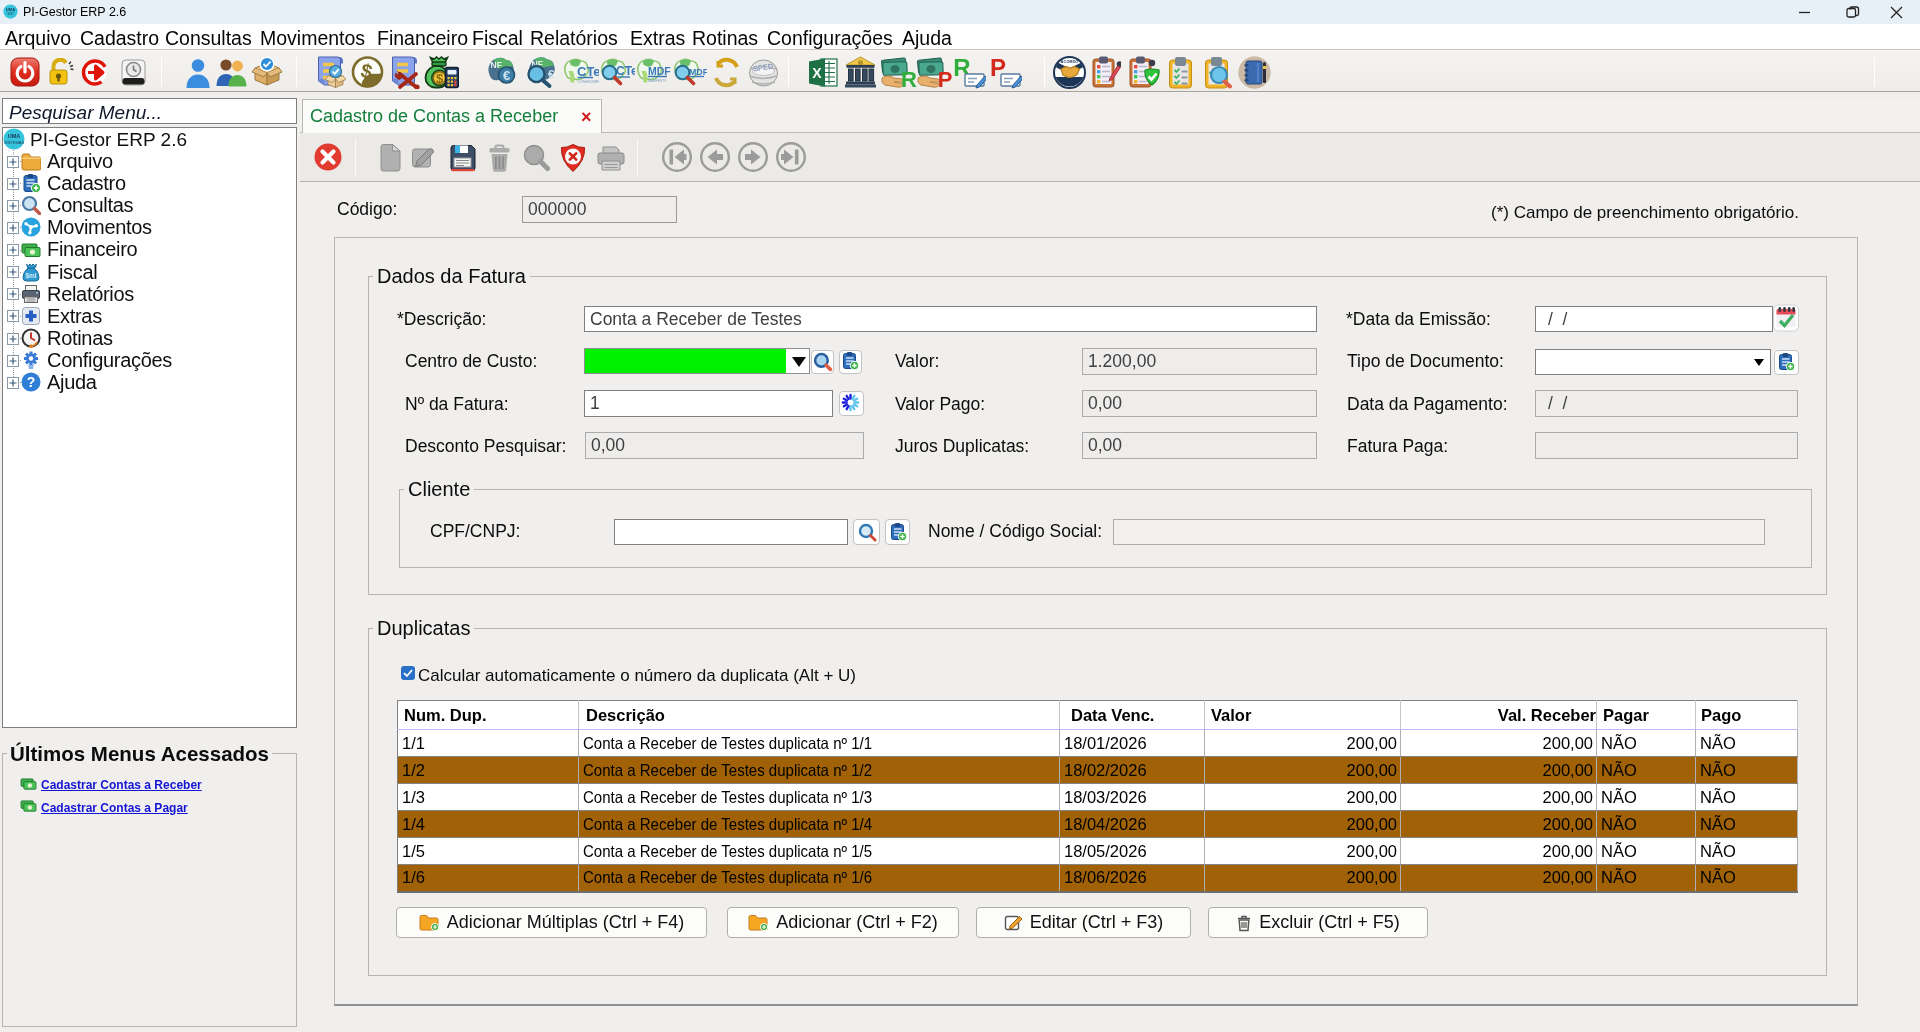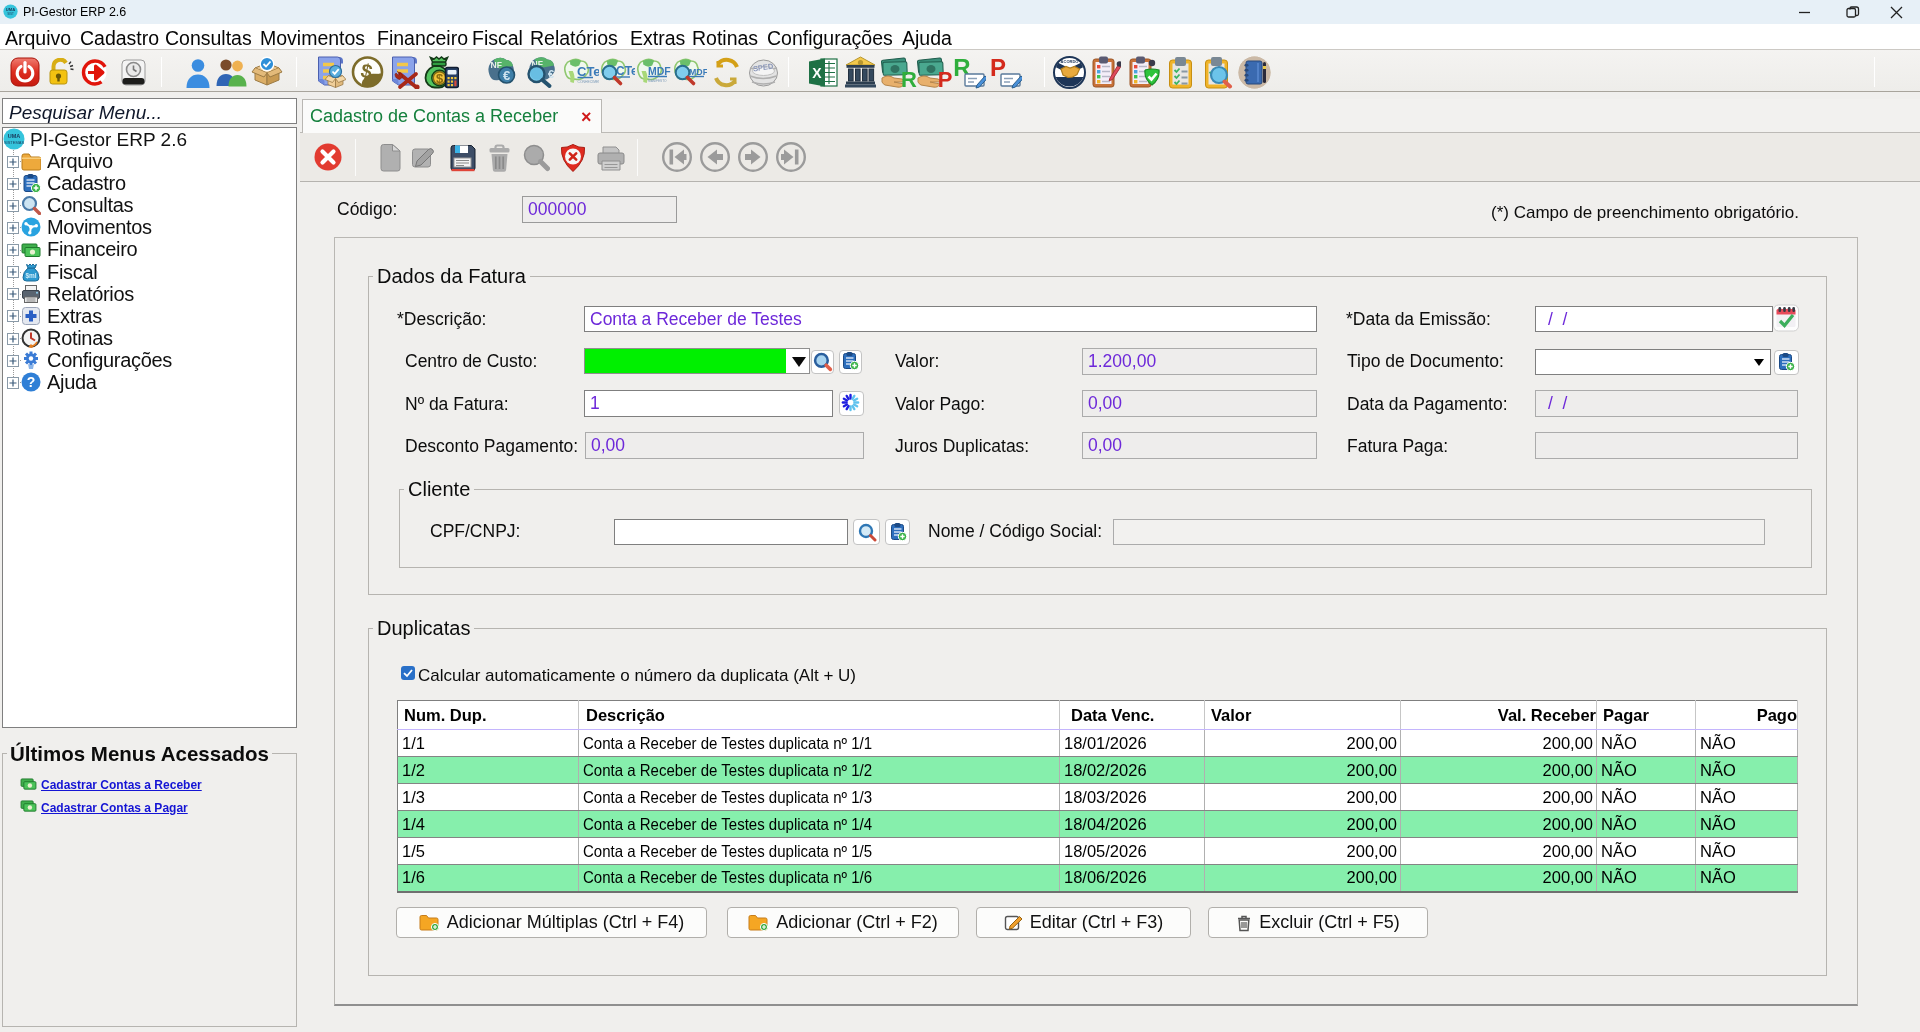--- a/index.html
+++ b/index.html
@@ -1,19 +1,19 @@
 <!DOCTYPE html>
 <html><head><meta charset="utf-8">
 <style>
 *{margin:0;padding:0;box-sizing:border-box}
 html,body{width:1920px;height:1032px;overflow:hidden}
 body{font-family:"Liberation Sans",sans-serif;background:#f0efed;position:relative;color:#111}
 .abs{position:absolute}
 .lbl{position:absolute;font-size:17.5px;color:#0c0c0c;white-space:nowrap;line-height:1}
-.inp{position:absolute;background:#fff;border:1px solid #7f7f7f;font-size:17.5px;color:#6d28d9;padding-left:5px;display:flex;align-items:center;white-space:nowrap}
+.inp{position:absolute;background:#fff;border:1px solid #7f7f7f;font-size:17.5px;color:#404040;padding-left:5px;display:flex;align-items:center;white-space:nowrap}
 .dis{background:#eeedec;border:1px solid #ababab}
 .fs{position:absolute;border:1px solid #b6b4b0}
 .lg{position:absolute;top:-11px;left:4px;background:#f0efed;padding:0 4px;font-size:20px;line-height:1;color:#0c0c0c;white-space:nowrap}
 .sbtn{position:absolute;background:#fff;border:1px solid #c3c3c3;border-radius:4px}
 .sep1{position:absolute;top:57px;width:1px;height:30px;background:#d2d0ca;border-right:1px solid #fff}
 .sep2{position:absolute;top:139px;width:1px;height:37px;background:#c6c2b8;border-right:1px solid #fbfbfa}
 .ico{position:absolute}
 .trow{position:absolute;font-size:20px;white-space:nowrap;line-height:1;letter-spacing:-0.3px}
 </style></head>
 <body>
@@ -660,21 +660,21 @@
   <div class="abs" style="left:218px;top:9px;width:0;height:0;border-left:5.5px solid transparent;border-right:5.5px solid transparent;border-top:7px solid #000"></div>
 </div>
 
 <div class="lbl" style="left:405px;top:396px">Nº da Fatura:</div>
 <div class="inp" style="left:584px;top:390px;width:249px;height:27px">1</div>
 <div class="lbl" style="left:895px;top:396px">Valor Pago:</div>
 <div class="inp dis" style="left:1082px;top:390px;width:235px;height:27px">0,00</div>
 <div class="lbl" style="left:1347px;top:396px">Data da Pagamento:</div>
 <div class="inp dis" style="left:1535px;top:390px;width:263px;height:27px;padding-left:12px">/&nbsp;&nbsp;/</div>
 
-<div class="lbl" style="left:405px;top:438px">Desconto Pagamento:</div>
+<div class="lbl" style="left:405px;top:438px">Desconto Pesquisar:</div>
 <div class="inp dis" style="left:585px;top:432px;width:279px;height:27px">0,00</div>
 <div class="lbl" style="left:895px;top:438px">Juros Duplicatas:</div>
 <div class="inp dis" style="left:1082px;top:432px;width:235px;height:27px">0,00</div>
 <div class="lbl" style="left:1347px;top:438px">Fatura Paga:</div>
 <div class="inp dis" style="left:1535px;top:432px;width:263px;height:27px"></div>
 
 
 <fieldset class="fs" style="left:399px;top:489px;width:1413px;height:79px">
  <span class="lg">Cliente</span>
 </fieldset>
@@ -706,21 +706,21 @@
         <col style="width:102px">
       </colgroup>
 <tbody>
         <tr style="height:29px;background:#fff;font-weight:bold">
  <th style="text-align:left;padding-left:6px">Num. Dup.</th>
           <th style="text-align:left;padding-left:7px">Descrição</th>
           <th style="text-align:left;padding-left:11px">Data Venc.</th>
           <th style="text-align:left;padding-left:6px">Valor</th>
           <th style="text-align:right;padding-left:6px">Val. Receber</th>
           <th style="text-align:left;padding-left:6px">Pagar</th>
-          <th style="text-align:right;padding-left:5px">Pago</th>
+          <th style="text-align:left;padding-left:5px">Pago</th>
 </tr>
 <tr>
           <td>1/1</td>
           <td><span style="display:inline-block;transform:scaleX(.91);transform-origin:0 50%;white-space:nowrap">Conta a Receber de Testes duplicata nº 1/1</span></td>
           <td>18/01/2026</td>
           <td class="r">200,00</td>
           <td class="r">200,00</td>
           <td>NÃO</td>
           <td>NÃO</td>
         </tr>
@@ -770,21 +770,21 @@
           <td>NÃO</td>
         </tr>
 </tbody>
     </table>
 </div>
 <style>
 #tblwrap table{border:1px solid #7f7f7f;border-bottom:2px solid #6f6f6f;background:#fff}
 #tblwrap th{border-right:1px solid #c6c6c6;border-bottom:1px solid #c4b5fd}
 #tblwrap td{border-right:1px solid #b0b0b0;border-bottom:1px solid #848484;height:27px;padding-left:4px;white-space:nowrap;overflow:hidden}
 #tblwrap td.r{text-align:right;padding-right:3px}
-#tblwrap tr.g td{background:#86efac}
+#tblwrap tr.g td{background:#a16207}
 </style>
 
 
 <div class="abs" id="btns" style="top:907px;left:0;width:1920px;height:31px"></div>
 <style>
 .wbtn{position:absolute;top:907px;height:31px;background:#fcfcfb;border:1px solid #b1afab;border-radius:4px;display:flex;align-items:center;justify-content:center;font-size:18px;color:#111;gap:7px}
 </style>
 <div class="wbtn" style="left:396px;width:311px">
     <svg width="21" height="17" viewBox="0 0 21 17">
       <path d="M1 3 a1.5 1.5 0 0 1 1.5-1.5 h5 l2 2.5 h8 a1.5 1.5 0 0 1 1.5 1.5 v9 a1.5 1.5 0 0 1 -1.5 1.5 h-15 a1.5 1.5 0 0 1 -1.5 -1.5 z" fill="#f5a623" stroke="#c77d1b" stroke-width="1"></path>

